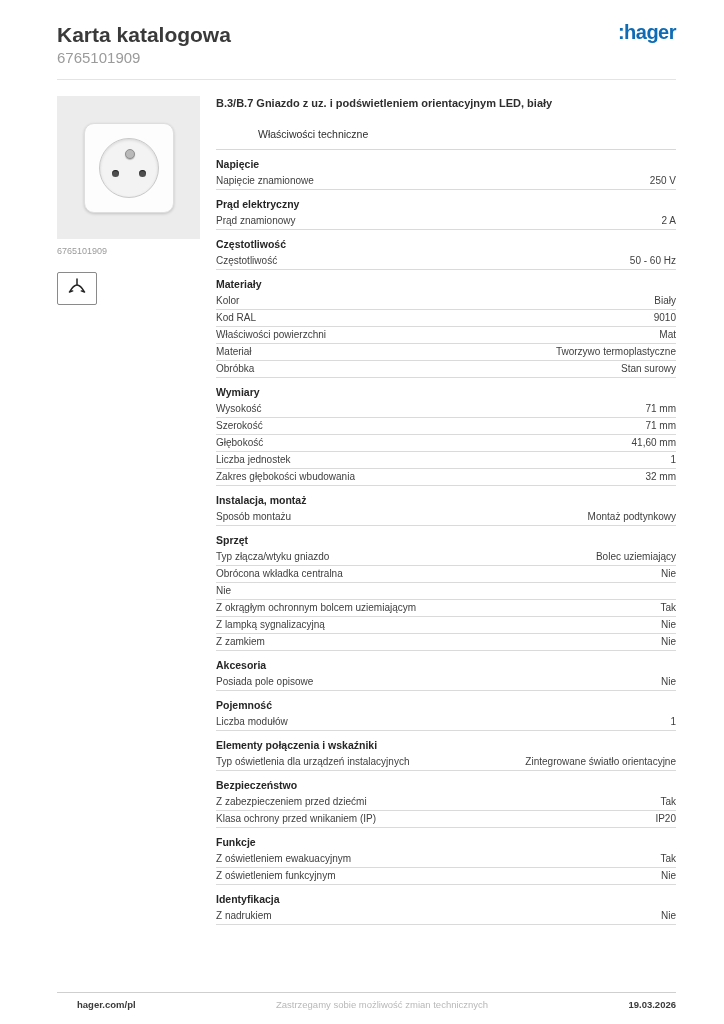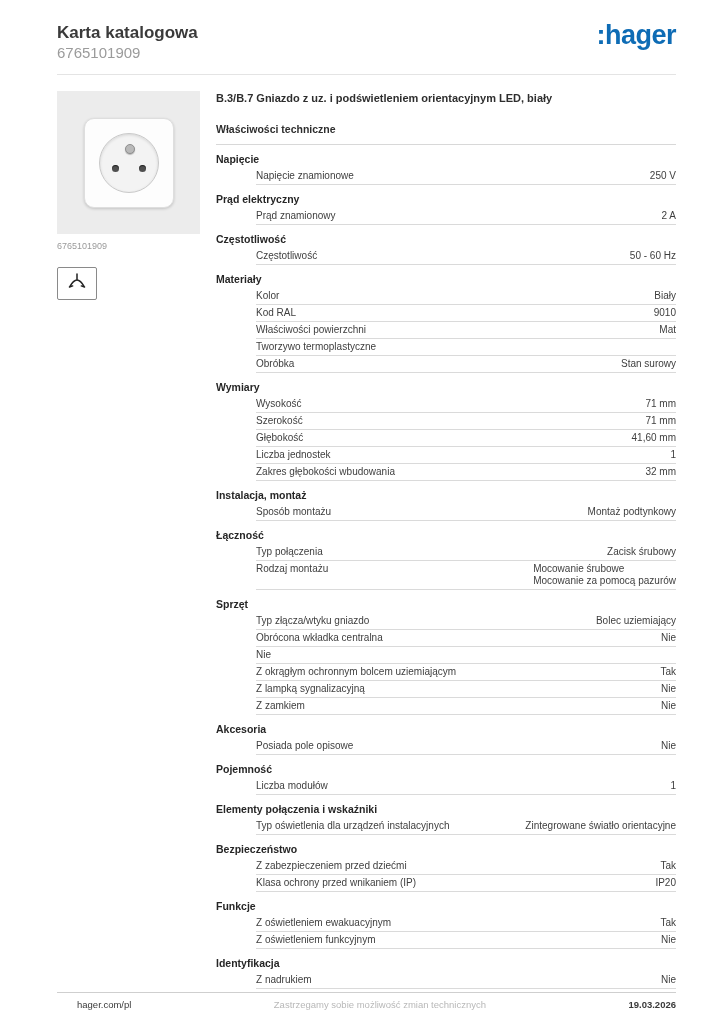--- a/index.html
+++ b/index.html
@@ -1,52 +1,52 @@
 <!DOCTYPE html>
 <html><head>
 <meta charset="utf-8">
 <style>
   html,body{margin:0;padding:0;background:#ffffff;}
   body{font-family:"Liberation Sans", sans-serif; color:#3c3c3c;}
   .page{position:relative;width:724px;height:1024px;background:#fff;box-sizing:border-box;overflow:hidden;}
 
   
   .header{display:flex;justify-content:space-between;align-items:flex-start;padding:22px 48px 0 57px;}
-  .header-title{font-size:17px;font-weight:bold;color:#3a3a3a;line-height:1.25;}
+  .header-title{font-size:21px;font-weight:bold;color:#3a3a3a;line-height:1.25;}
   .header-code{font-size:15px;color:#9b9b9b;line-height:1.35;}
-  .logo{font-size:27px;font-weight:bold;color:#0e6cb5;letter-spacing:-0.5px;line-height:1;margin-left:32px;}
+  .logo{font-size:20px;font-weight:bold;color:#0e6cb5;letter-spacing:-0.5px;line-height:1;margin-left:32px;}
   .header-rule{border-bottom:1px solid #e4e4e4;margin:10px 48px 0 57px;}
 
   
   .content{display:flex;gap:16px;padding:16px 48px 0 57px;align-items:flex-start;}
   .left-col{flex:0 0 143px;}
   .right-col{flex:1;min-width:0;}
 
   
   .product-image{position:relative;width:143px;height:143px;background:#ececec;}
   .plate{position:absolute;left:27px;top:27px;width:88px;height:88px;background:#fdfdfd;border:1px solid #dedede;border-radius:10px;box-shadow:0 1px 3px rgba(0,0,0,.18);}
   .recess{position:absolute;left:14px;top:14px;width:58px;height:58px;border-radius:50%;background:#f3f3f3;border:1px solid #c9c9c9;box-shadow:inset 0 1px 3px rgba(0,0,0,.12);}
   .earth-pin{position:absolute;left:25px;top:10px;width:8px;height:8px;border-radius:50%;background:#b9b9b9;border:1px solid #8f8f8f;box-shadow:0 1px 1px rgba(0,0,0,.25);}
   .hole{position:absolute;top:31px;width:7px;height:7px;border-radius:50%;background:#4f4f4f;box-shadow:inset 0 1px 1px rgba(0,0,0,.6);}
   .hole.l{left:12px;} .hole.r{left:39px;}
   .image-caption{margin-top:7px;font-size:9px;color:#9a9a9a;}
   .icon-box{margin-top:16px;width:38px;height:31px;border:1px solid #8a8a8a;border-radius:2px;display:flex;align-items:center;justify-content:center;background:#fff;}
 
   
   .product-title{font-size:11px;font-weight:bold;color:#2e2e2e;line-height:1.3;}
-  .props-heading{margin-top:18px;font-size:10.5px;font-weight:bold;color:#2e2e2e;}
+  .props-heading{margin-top:18px;font-size:10.5px;font-weight:normal;color:#2e2e2e;margin-left:42px;}
   .section-title{font-size:10.5px;font-weight:bold;color:#262626;line-height:12px;margin:8px 0 3px 0;}
   .section.first .section-title{border-top:1px solid #d8d8d8;padding-top:8px;margin-top:9px;}
-  .spec-row{display:flex;justify-content:space-between;gap:14px;font-size:10px;line-height:12px;color:#3e3e3e;padding:2px 0;border-bottom:1px solid #dadada;margin-left:40px;}
+  .spec-row{display:flex;justify-content:space-between;gap:14px;font-size:10px;line-height:12px;color:#3e3e3e;padding:2px 0;border-bottom:1px solid #dadada;}
   .spec-label{flex:1;}
-  .spec-value{text-align:left;white-space:pre-line;}
+  .spec-value{text-align:center;white-space:pre-line;}
 
   
   .footer{position:absolute;left:57px;right:48px;bottom:14px;border-top:1px solid #cfcfcf;padding-top:6px;display:flex;justify-content:space-between;align-items:baseline;font-size:9.5px;}
-  .footer-left{font-weight:normal;color:#3a3a3a;text-decoration:none;padding-left:20px;}
+  .footer-left{font-weight:bold;color:#3a3a3a;text-decoration:none;padding-left:20px;}
   .footer-center{color:#b8b8b8;}
   .footer-right{font-weight:bold;color:#3a3a3a;}
 </style>
 </head>
 <body>
 
 <div class="page">
 
   <div class="header">
     <div>
@@ -112,20 +112,21 @@
             </div>
             <div class="spec-row">
               <span class="spec-label">Kod RAL</span>
               <span class="spec-value">9010</span>
             </div>
             <div class="spec-row">
               <span class="spec-label">Właściwości powierzchni</span>
               <span class="spec-value">Mat</span>
             </div>
             <div class="spec-row">
+              <span class="spec-label">Materiał</span>
               <span class="spec-value">Tworzywo termoplastyczne</span>
             </div>
             <div class="spec-row">
               <span class="spec-label">Obróbka</span>
               <span class="spec-value">Stan surowy</span>
             </div>
           </div>
           <div class="section">
             <div class="section-title">Wymiary</div>
             <div class="spec-row">
@@ -147,32 +148,20 @@
             <div class="spec-row">
               <span class="spec-label">Zakres głębokości wbudowania</span>
               <span class="spec-value">32 mm</span>
             </div>
           </div>
           <div class="section">
             <div class="section-title">Instalacja, montaż</div>
             <div class="spec-row">
               <span class="spec-label">Sposób montażu</span>
               <span class="spec-value">Montaż podtynkowy</span>
-            </div>
-          </div>
-          <div class="section">
-            <div class="section-title">Łączność</div>
-            <div class="spec-row">
-              <span class="spec-label">Typ połączenia</span>
-              <span class="spec-value">Zacisk śrubowy</span>
-            </div>
-            <div class="spec-row">
-              <span class="spec-label">Rodzaj montażu</span>
-              <span class="spec-value">Mocowanie śrubowe
-Mocowanie za pomocą pazurów</span>
             </div>
           </div>
           <div class="section">
             <div class="section-title">Sprzęt</div>
             <div class="spec-row">
               <span class="spec-label">Typ złącza/wtyku gniazdo</span>
               <span class="spec-value">Bolec uziemiający</span>
             </div>
             <div class="spec-row">
               <span class="spec-label">Obrócona wkładka centralna</span>

